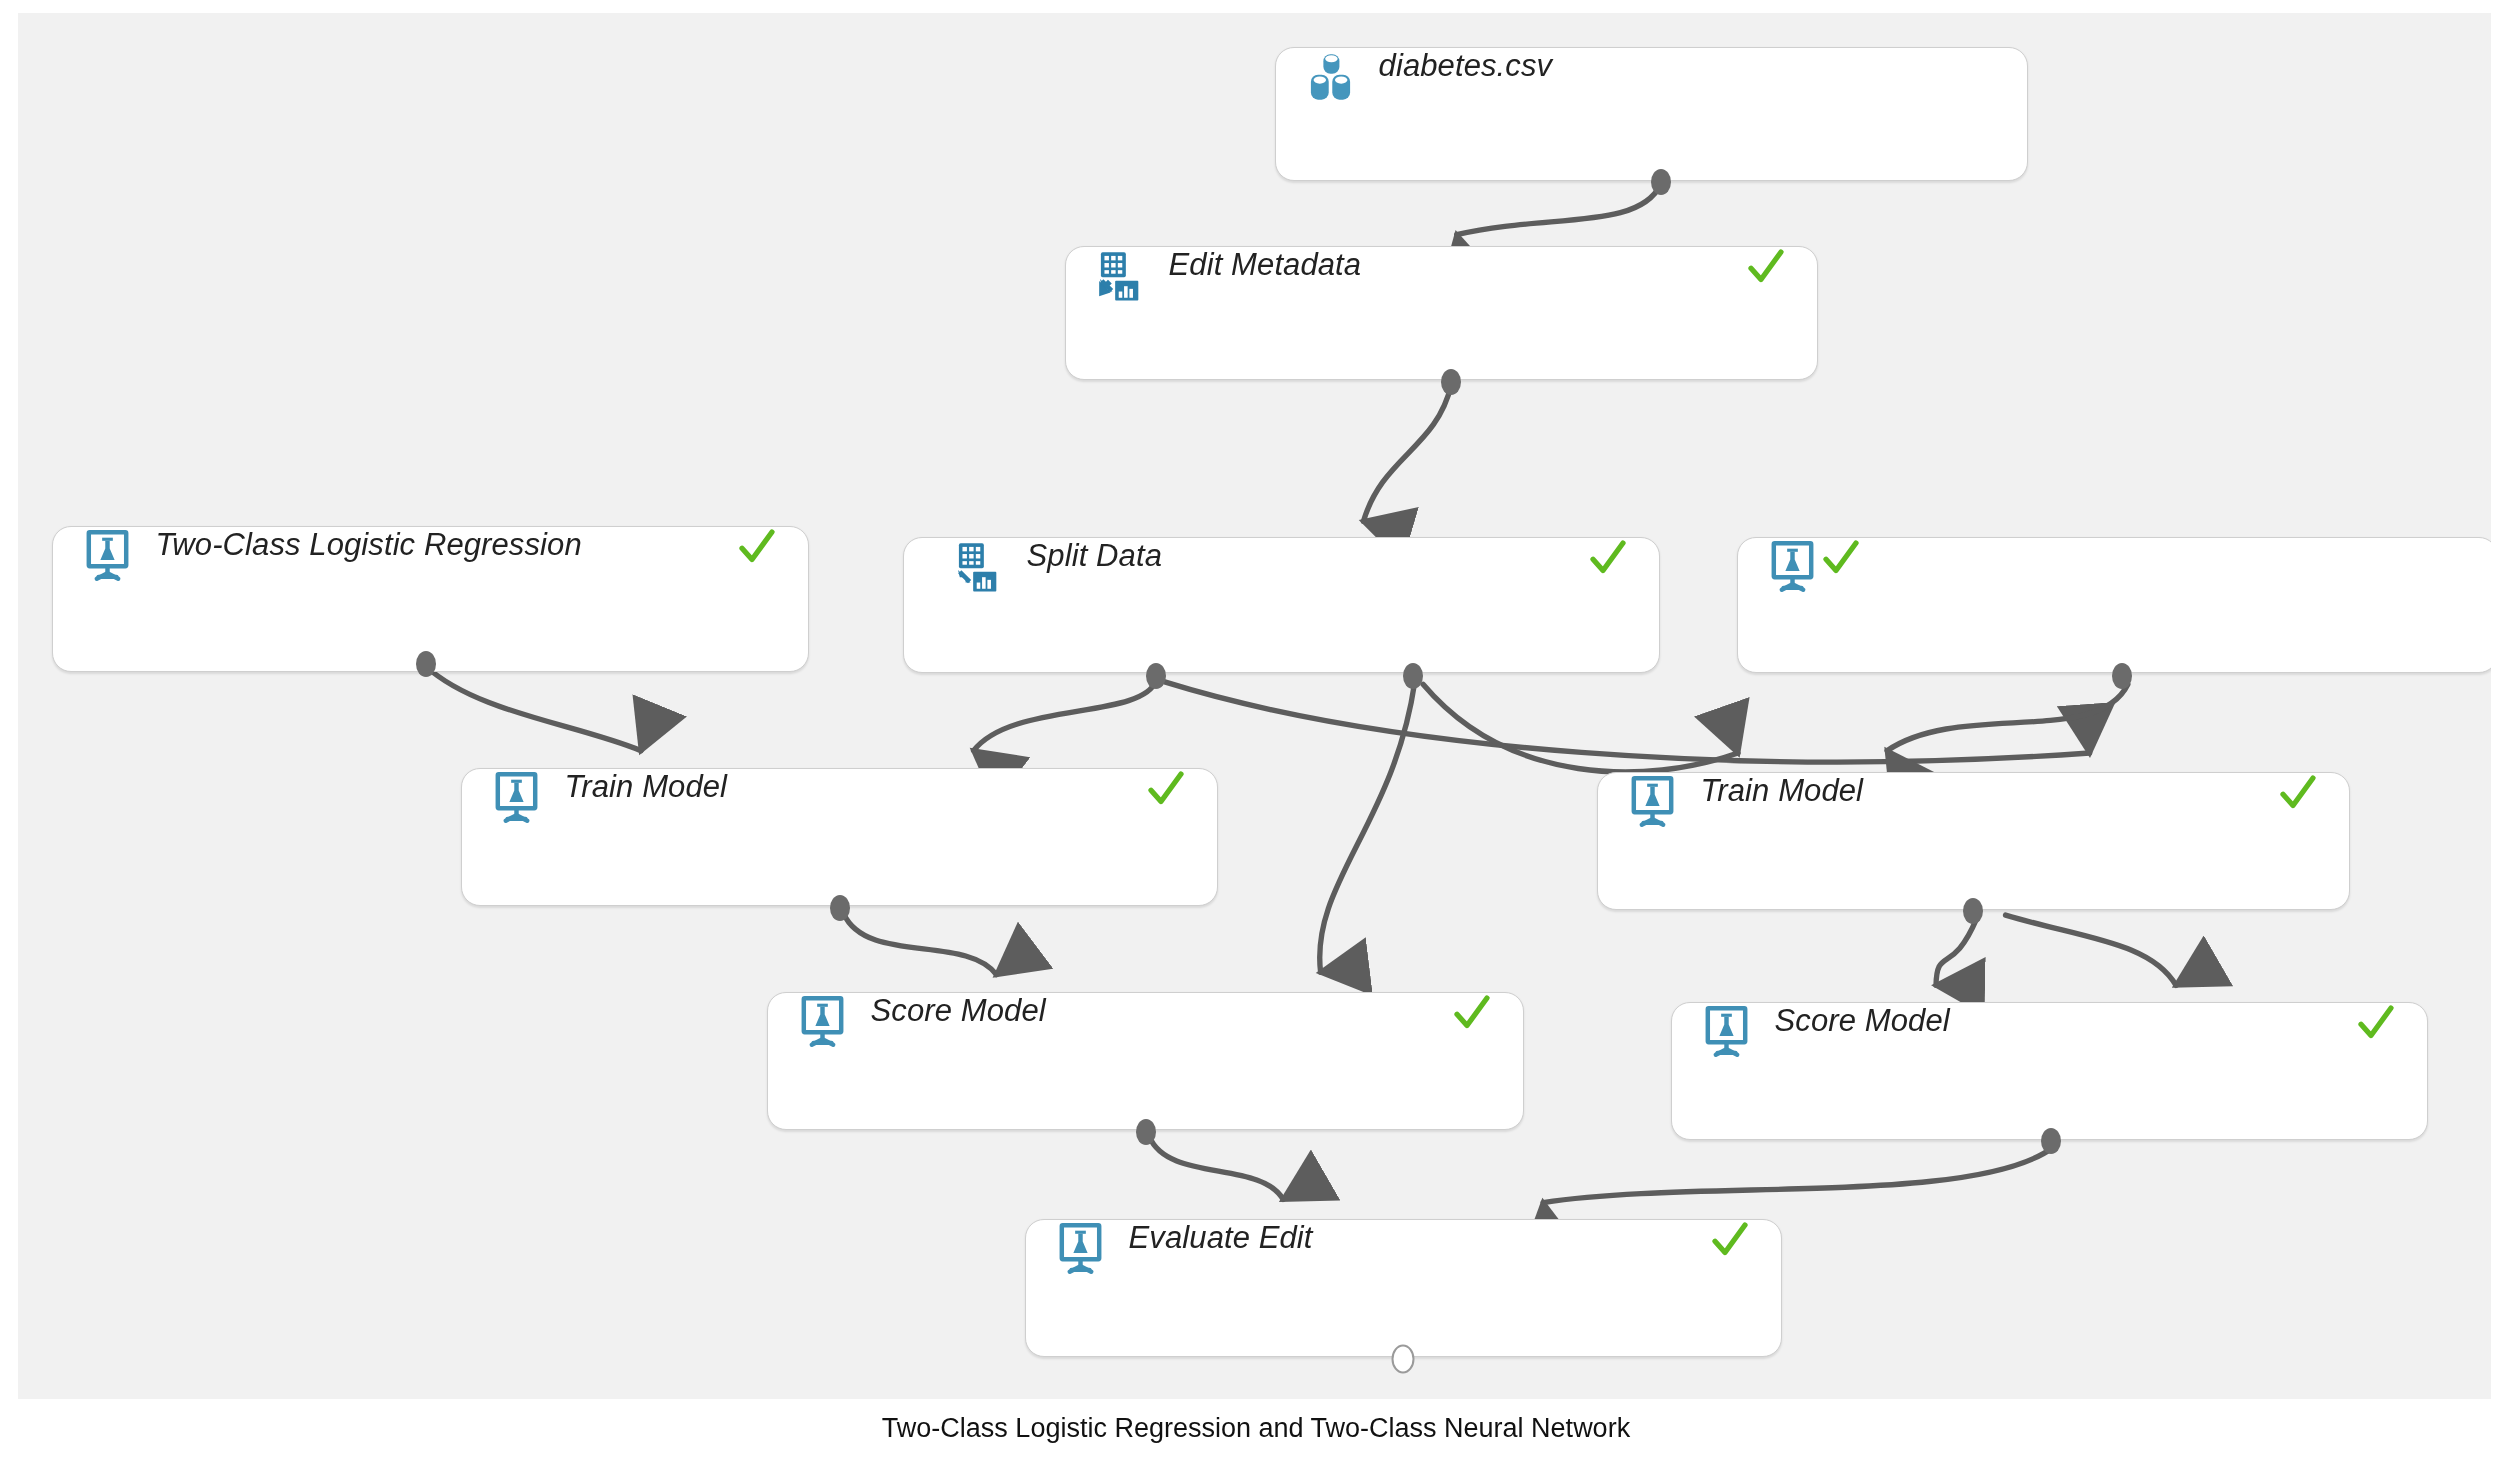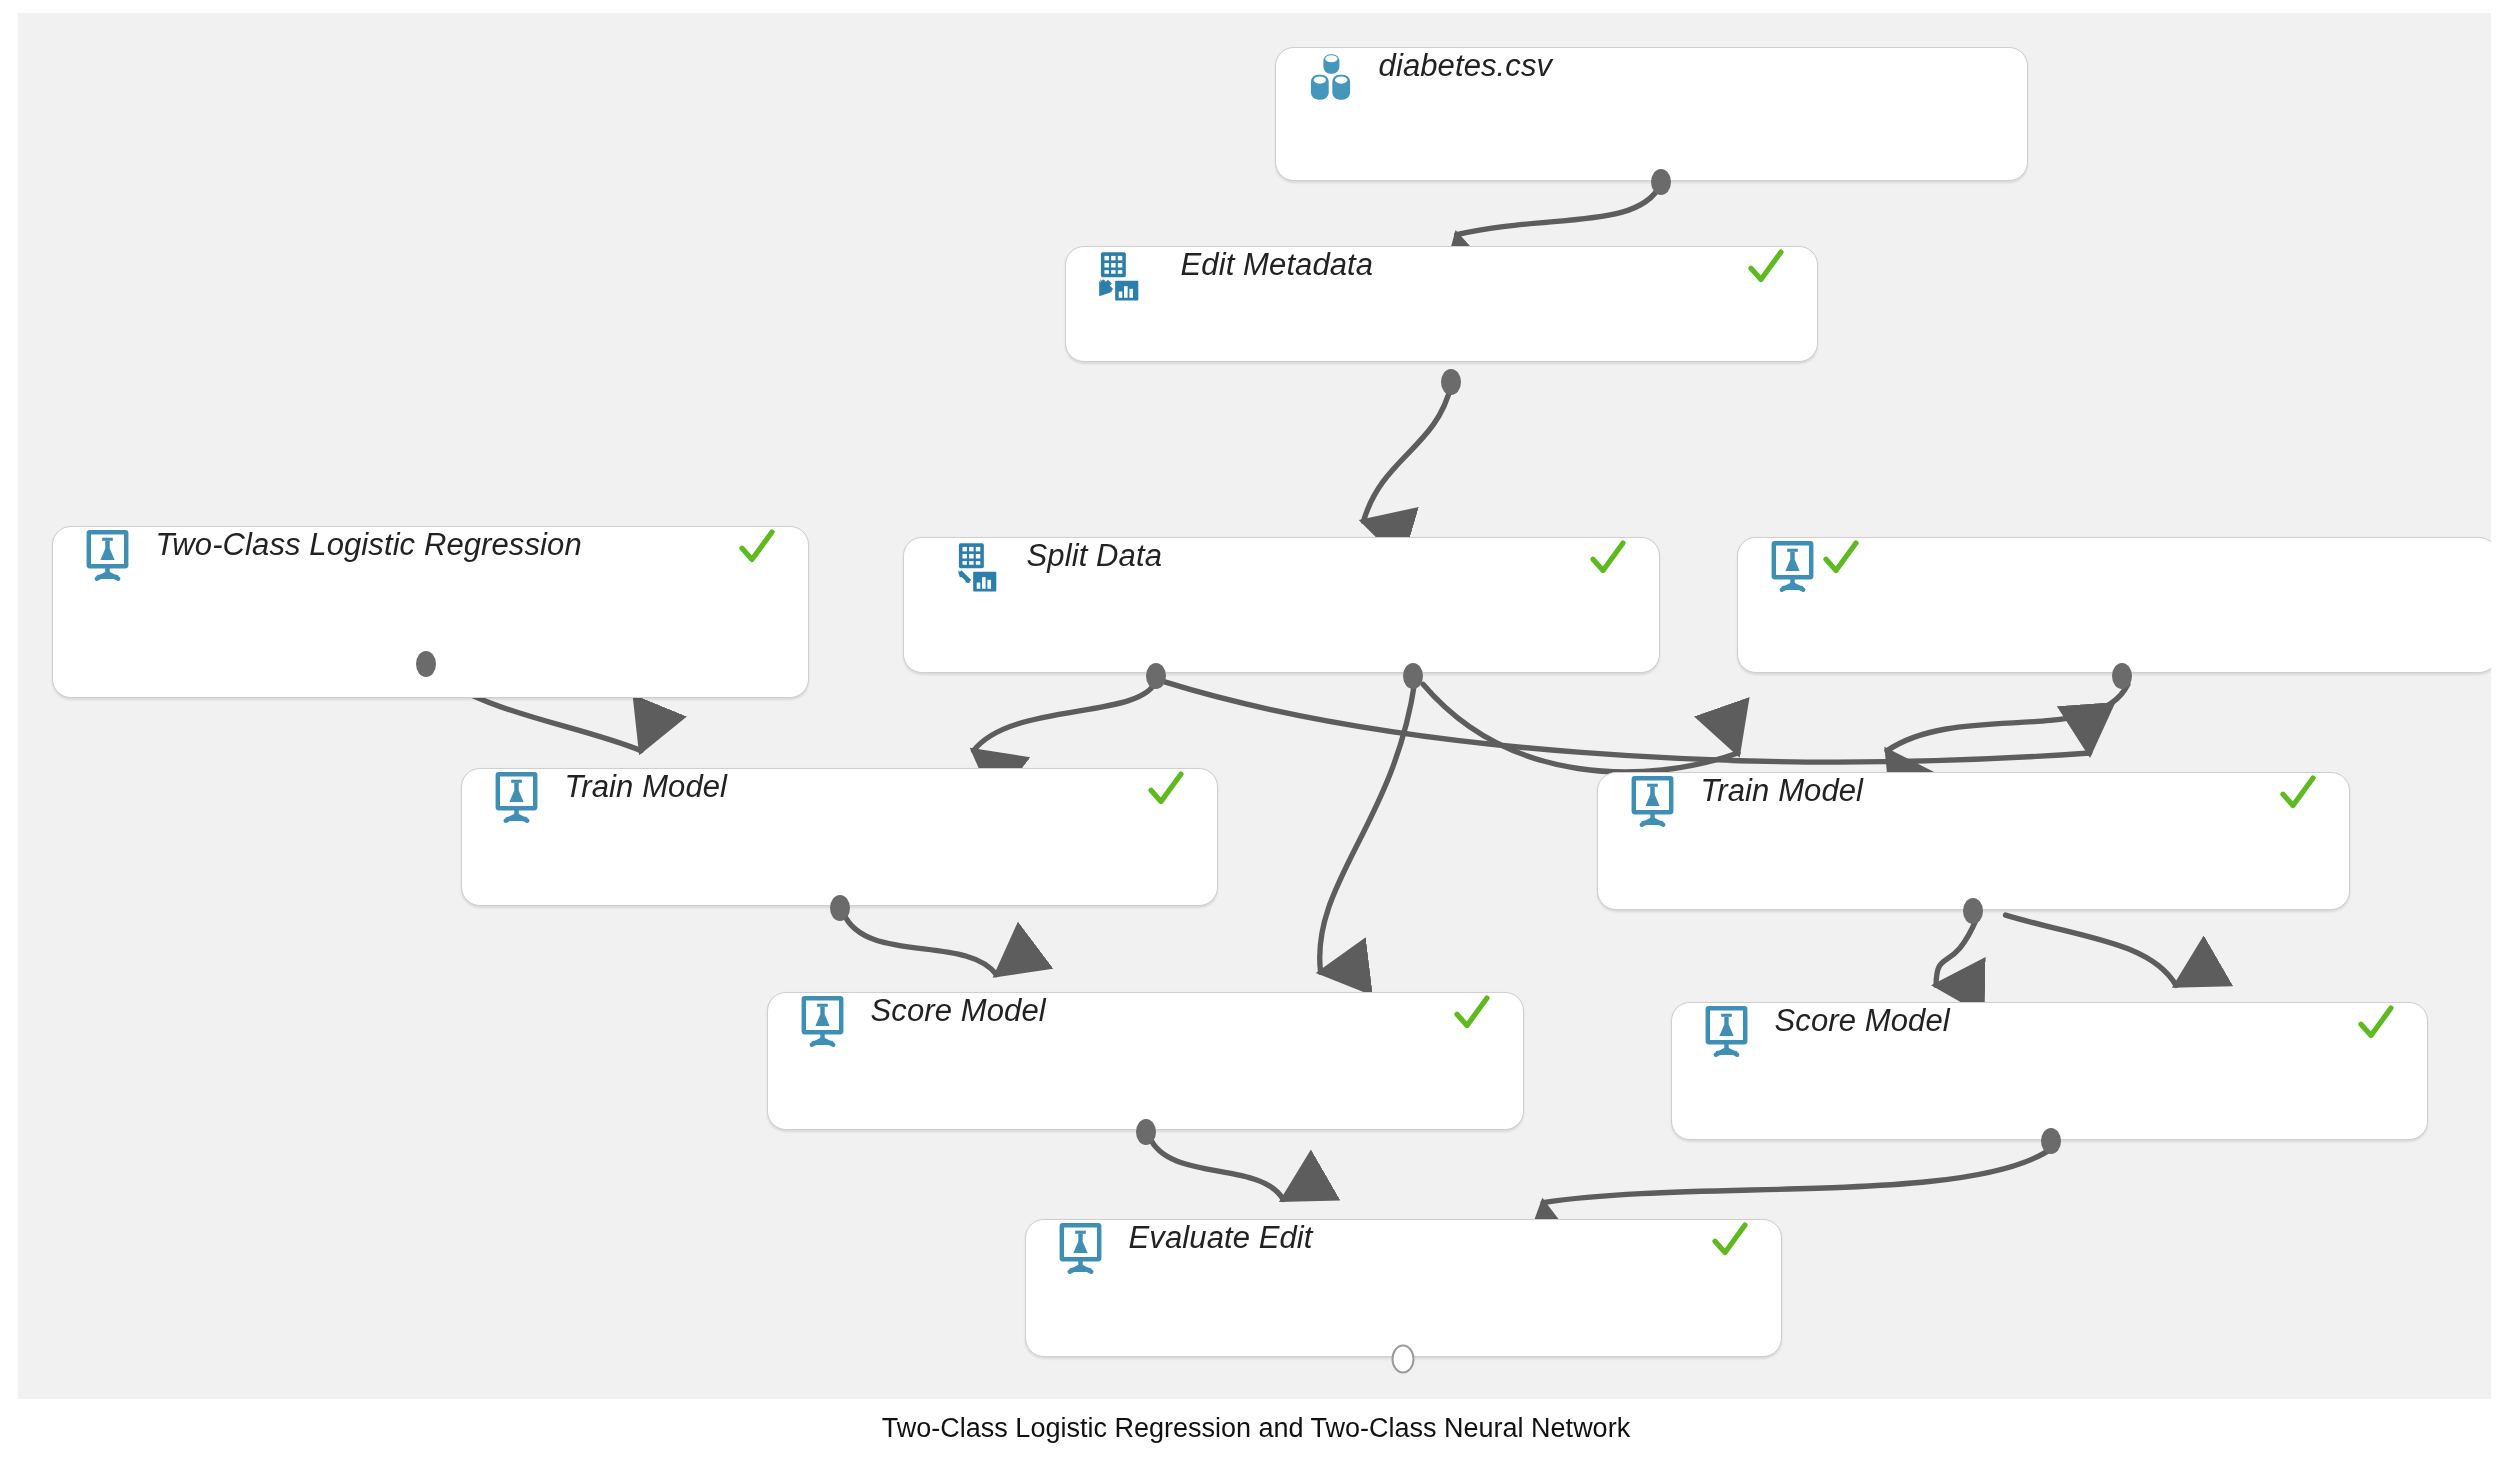--- a/index.html
+++ b/index.html
@@ -152,21 +152,21 @@
           <ellipse cx="33" cy="12" rx="7" ry="4" fill="#ffffff"></ellipse>
           <rect x="10" y="30" width="20" height="28" rx="8"></rect>
           <ellipse cx="20" cy="36" rx="7" ry="4" fill="#ffffff"></ellipse>
           <rect x="34" y="30" width="20" height="28" rx="8"></rect>
           <ellipse cx="44" cy="36" rx="7" ry="4" fill="#ffffff"></ellipse>
         </g>
       </svg>
       <span class="node-label">diabetes.csv</span>
     </div>
 
-    <div class="node" style="left:1047px; top:233px; width:753px; height:116px;gap:12px;">
+    <div class="node" style="left:1047px; top:233px; width:753px; height:134px;">
       <svg class="node-icon" viewBox="0 0 64 64">
         <g fill="#2d7fab">
           <rect x="10" y="6" width="28" height="28" rx="2"></rect>
           <g fill="#ffffff">
             <rect x="14" y="10" width="5" height="5"></rect>
             <rect x="21.5" y="10" width="5" height="5"></rect>
             <rect x="29" y="10" width="5" height="5"></rect>
             <rect x="14" y="18" width="5" height="5"></rect>
             <rect x="21.5" y="18" width="5" height="5"></rect>
             <rect x="29" y="18" width="5" height="5"></rect>
@@ -185,21 +185,21 @@
             <rect x="42" y="47" width="4" height="10"></rect>
           </g>
         </g>
       </svg>
       <span class="node-label">Edit Metadata</span>
       <svg class="node-check" viewBox="0 0 32 32">
         <path d="M4 17 L12 26 L28 4" fill="none" stroke="#5fba1f" stroke-width="4.2" stroke-linecap="round" stroke-linejoin="round"></path>
       </svg>
     </div>
 
-    <div class="node" style="left:34px; top:513px; width:757px; height:172px;">
+    <div class="node" style="left:34px; top:513px; width:757px; height:146px;">
       <svg class="node-icon" viewBox="0 0 64 64">
         <g fill="none" stroke="#3f8fb5" stroke-width="5">
           <rect x="11" y="6" width="42" height="38" rx="1"></rect>
           <path d="M32 44 L32 52" stroke-width="5"></path>
           <path d="M20 58 L32 52 L44 58" stroke-width="5" stroke-linecap="round"></path>
           <path d="M22 56 L42 56" stroke-width="5" stroke-linecap="round"></path>
         </g>
         <g fill="#3f8fb5">
           <rect x="26" y="12" width="12" height="3.5"></rect>
           <path d="M29.5 15.5 L29.5 24 L24 37 L40 37 L34.5 24 L34.5 15.5 Z"></path>

